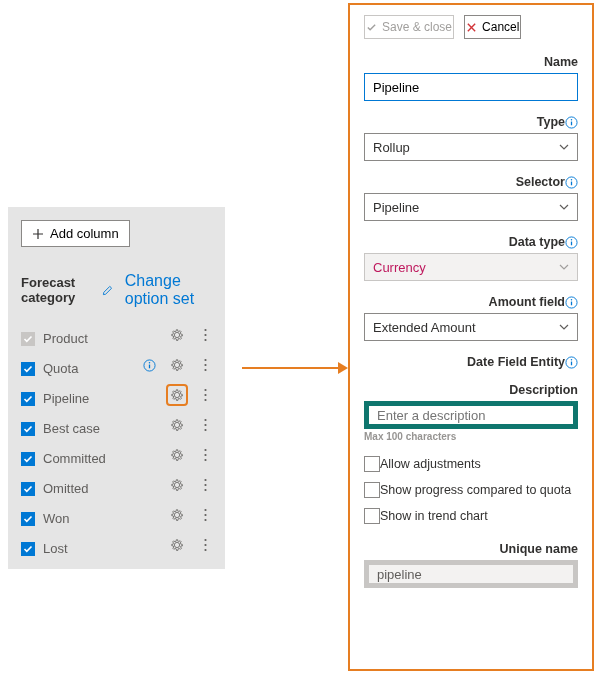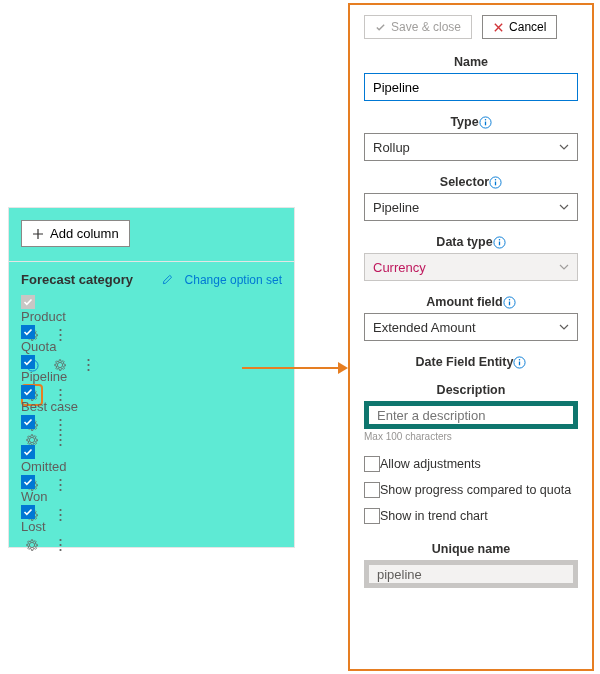--- a/index.html
+++ b/index.html
@@ -1,55 +1,55 @@
 <!DOCTYPE html>
 <html><head>
 <meta charset="utf-8">
 <style>
 * { box-sizing: border-box; margin: 0; padding: 0; }
 body { font-family: "Segoe UI", -apple-system, sans-serif; font-size: 13px; color: #323130; width: 600px; height: 674px; background: #fff; position: relative; }
 
 
-.left-panel { position: absolute; left: 8px; top: 207px; width: 287px; border: 1px solid #e5e5e5; background: #5eead4; }
+.left-panel { position: absolute; left: 8px; top: 207px; width: 217px; border: 1px solid #e5e5e5; background: #e5e5e5; }
 .add-col-wrap { padding: 12px 12px 14px; border-bottom: 1px solid #e5e5e5; }
 .add-col-btn { display: inline-flex; align-items: center; gap: 6px; padding: 5px 10px; border: 1px solid #8a8886; background: #fff; font-size: 13px; cursor: pointer; }
 .section-head { display: flex; justify-content: space-between; align-items: center; padding: 10px 12px 8px; }
 .section-title { font-weight: 600; font-size: 13px; }
-.change-link { display: inline-flex; align-items: center; gap: 12px; color: #0078d4; font-size: 12px; cursor: pointer; text-align: right; }
+.change-link { display: inline-flex; align-items: center; gap: 12px; color: #0078d4; font-size: 16px; cursor: pointer; }
 .col-list { padding: 0 8px 12px 12px; }
-.col-row { display: flex; align-items: flex-start; height: 30px; flex-direction: column; }
+.col-row { display: flex; align-items: flex-end; height: 30px; }
 .cb { width: 14px; height: 14px; border: 1px solid #8a8886; display: inline-flex; align-items: center; justify-content: center; margin-right: 8px; flex-shrink: 0; }
 .cb.checked { background: #0078d4; border-color: #0078d4; }
 .cb.checked svg { display: block; }
 .cb.checked-disabled { background: #c8c6c4; border-color: #c8c6c4; }
 .cb.checked-disabled svg { display: block; }
 .cb svg { display: none; }
 .col-label { flex: 1; font-size: 13px; color: #605e5c; }
 .row-icons { display: flex; align-items: center; gap: 6px; }
 .icon-btn { width: 22px; height: 22px; display: inline-flex; align-items: center; justify-content: center; color: #605e5c; cursor: pointer; border-radius: 2px; }
 .icon-btn.gear-hl { border: 2px solid #e67e22; border-radius: 4px; }
 
 
 .arrow { position: absolute; left: 242px; top: 359px; width: 106px; height: 18px; }
 
 
 .right-panel { position: absolute; left: 348px; top: 3px; width: 246px; height: 668px; border: 2px solid #e67e22; background: #fff; padding: 10px 14px 12px; overflow: hidden; }
 .top-btns { display: flex; gap: 10px; margin-bottom: 16px; }
-.btn { display: inline-flex; align-items: center; gap: 5px; padding: 4px 10px; border: 1px solid #8a8886; background: #fff; font-size: 12px; cursor: pointer; }
+.btn { display: inline-flex; align-items: center; gap: 5px; padding: 4px 1px; border: 1px solid #8a8886; background: #fff; font-size: 12px; cursor: pointer; }
 .btn.disabled { color: #a19f9d; border-color: #c8c6c4; cursor: default; }
 .field { margin-bottom: 14px; }
-.field-label-row { display: flex; justify-content: center; align-items: center; margin-bottom: 4px; }
+.field-label-row { display: flex; justify-content: flex-end; align-items: center; margin-bottom: 4px; }
 .field-label { font-size: 12.5px; font-weight: 600; color: #323130; }
 .info-ic { color: #0078d4; cursor: pointer; }
 .text-input { width: 100%; height: 28px; border: 5px solid #0f766e; padding: 0 8px; font-size: 13px; font-family: inherit; }
 .text-input.focus { border: 1.5px solid #0078d4; outline: none; }
 .text-input.readonly { background: #f3f2f1; color: #605e5c; border-color: #c8c6c4; }
 .select { width: 100%; height: 28px; border: 1px solid #8a8886; padding: 0 8px; font-size: 13px; display: flex; align-items: center; justify-content: space-between; cursor: pointer; background: #fff; }
 .select.readonly { background: #f3f2f1; color: #be185d; border-color: #c8c6c4; cursor: default; }
-.hint { font-size: 10px; color: #979593; margin-top: 2px; }
+.hint { font-size: 10px; color: #979593; margin-top: 2px; font-weight: bold; }
 .check-row { display: flex; align-items: center; margin-bottom: 10px; }
 .check-box { width: 16px; height: 16px; border: 1px solid #8a8886; flex-shrink: 0; cursor: pointer; }
 .check-label { font-size: 12.5px; color: #323130; }
 
 svg { display: block; }
 </style>
 </head>
 <body>
 
 <div class="left-panel">
@@ -169,20 +169,21 @@
             </svg>
           </span>
         </span>
       </div>
       <div class="col-row">
         <span class="cb checked">
           <svg width="10" height="10" viewBox="0 0 10 10">
             <path d="M1.5 5l2.3 2.3L8.5 2.5" fill="none" stroke="#fff" stroke-width="1.6"></path>
           </svg>
         </span>
+        <span class="col-label">Committed</span>
         <span class="row-icons">
           <span class="icon-btn">
             <svg width="14" height="14" viewBox="0 0 16 16">
               <path d="M8 5a3 3 0 100 6 3 3 0 000-6zM14 8.8v-1.6l-1.8-.3a4.5 4.5 0 00-.5-1.2l1-1.5-1.1-1.1-1.5 1a4.5 4.5 0 00-1.2-.5L8.8 2H7.2l-.3 1.8a4.5 4.5 0 00-1.2.5l-1.5-1-1.1 1.1 1 1.5a4.5 4.5 0 00-.5 1.2L2 7.2v1.6l1.8.3c.1.4.3.8.5 1.2l-1 1.5 1.1 1.1 1.5-1c.4.2.8.4 1.2.5l.3 1.8h1.6l.3-1.8c.4-.1.8-.3 1.2-.5l1.5 1 1.1-1.1-1-1.5c.2-.4.4-.8.5-1.2l1.8-.3z" fill="none" stroke="currentColor" stroke-width="0.9"></path>
             </svg>
           </span>
           <span class="icon-btn">
             <svg width="3" height="14" viewBox="0 0 3 14">
               <circle cx="1.5" cy="2" r="1.1" fill="currentColor"></circle>
               <circle cx="1.5" cy="7" r="1.1" fill="currentColor"></circle>

